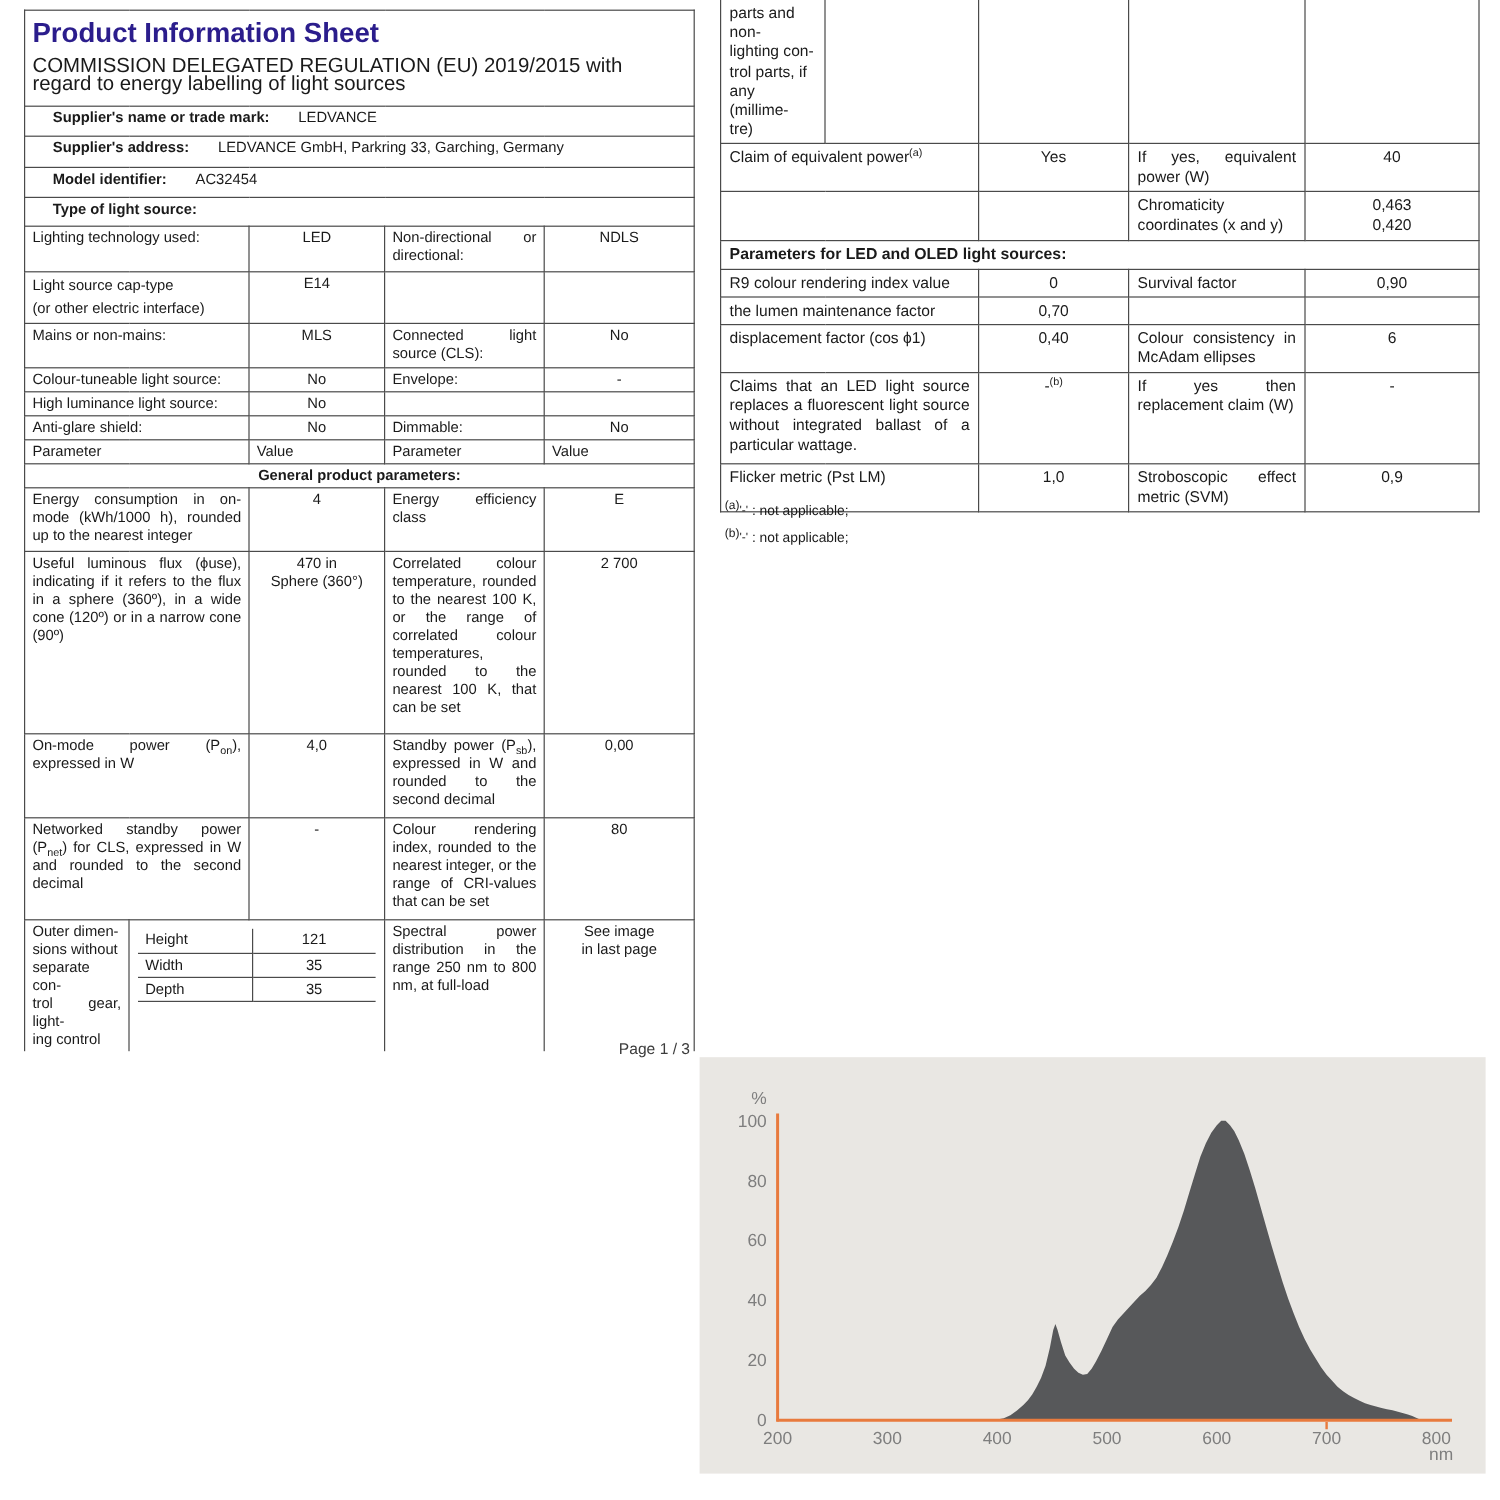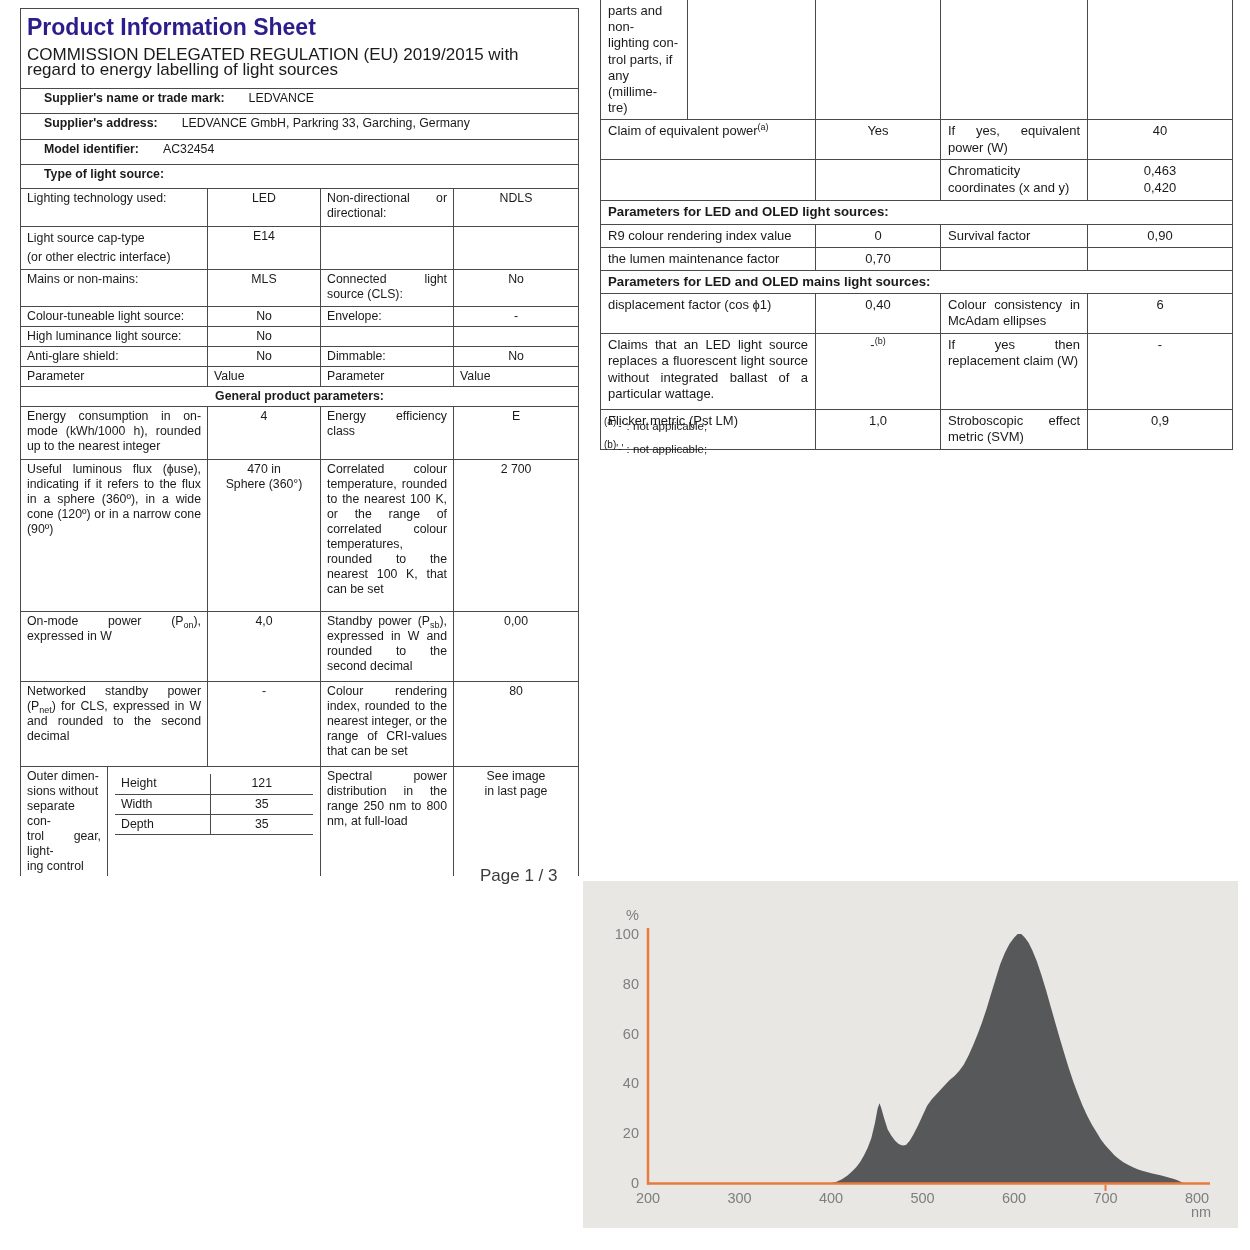--- a/index.html
+++ b/index.html
@@ -30,22 +30,22 @@
   
   table.rt{left:600px;top:0px;width:632px;font-size:13px;line-height:16.2px;}
   table.rt td{padding:3px 7px;}
   table.rt .hdrl{font-size:13.2px;}
 
   sup{font-size:9px;line-height:0;}
   sub{font-size:9px;line-height:0;}
   .footnote{position:absolute;left:604px;font-size:11.5px;color:#1a1a1a;}
   .footnote sup{font-size:10px;}
   .fnsmall{font-size:10px;vertical-align:1px;}
-  .pagenum{position:absolute;left:480px;top:866px;width:95px;text-align:left;
-           font-size:17px;color:#3c3c3c;}
+  .pagenum{position:absolute;left:480px;top:866px;width:95px;text-align:right;
+           font-size:13px;color:#3c3c3c;}
 
   
   .chart-panel{position:absolute;left:583px;top:881px;width:655px;height:347px;background:#e9e7e3;}
   .chart-panel svg{display:block;}
 </style>
 </head>
 <body>
 
 <div class="page">
 
@@ -225,23 +225,20 @@
       <td class="ctr">0</td>
       <td>Survival factor</td>
       <td class="ctr">0,90</td>
     </tr>
     <tr style="height:21px">
       <td colspan="2">the lumen maintenance factor</td>
       <td class="ctr">0,70</td>
       <td></td>
       <td></td>
     </tr>
-    <tr style="height:21px">
-      <td colspan="5" class="hdrl">Parameters for LED and OLED mains light sources:</td>
-    </tr>
     <tr style="height:40px">
       <td colspan="2">displacement factor (cos ϕ1)</td>
       <td class="ctr">0,40</td>
       <td class="just">Colour consistency in McAdam ellipses</td>
       <td class="ctr">6</td>
     </tr>
     <tr style="height:76px">
       <td colspan="2" class="just">Claims that an LED light source replaces a fluorescent light source without integrated ballast of a particular wattage.</td>
       <td class="ctr"><span>-</span><sup>(b)</sup></td>
       <td class="just">If yes then replacement claim (W)</td>

